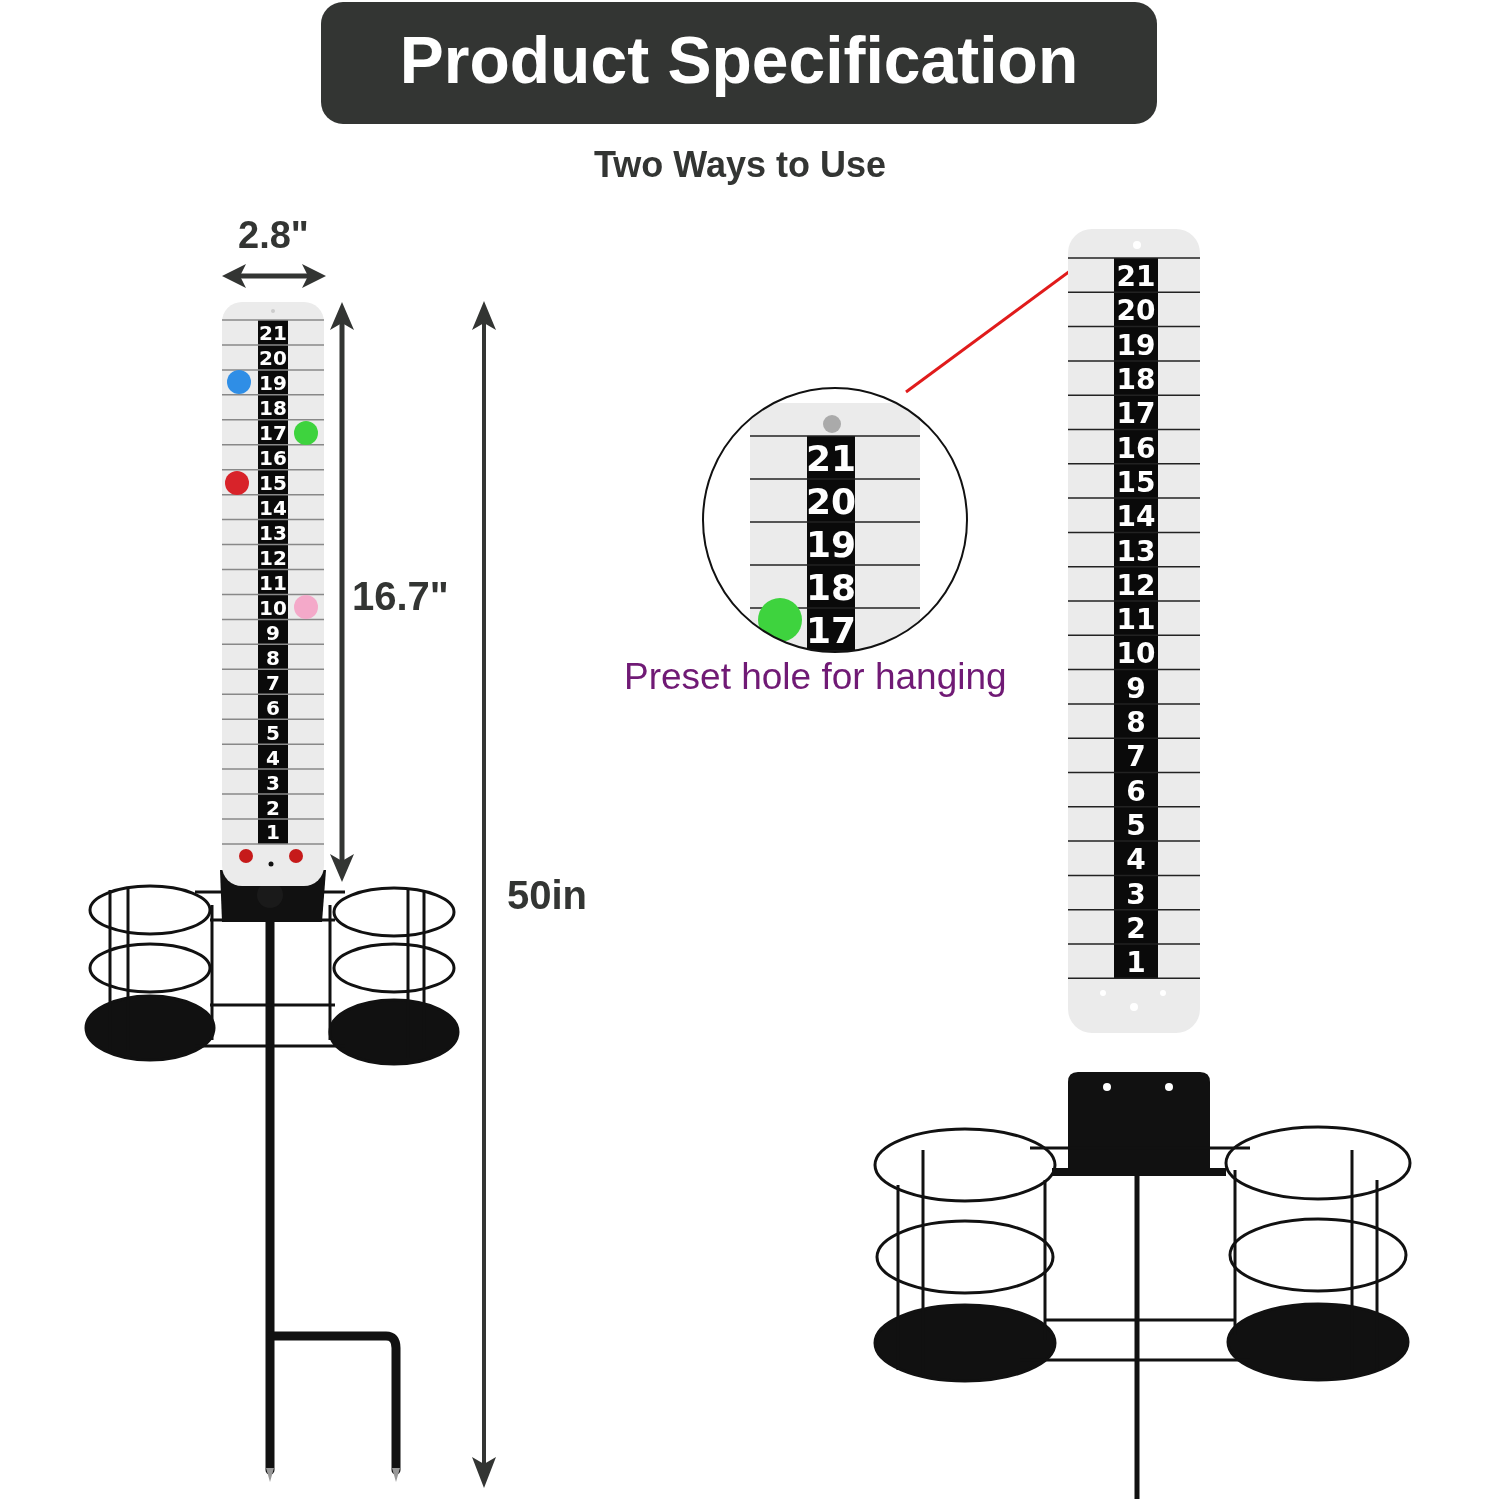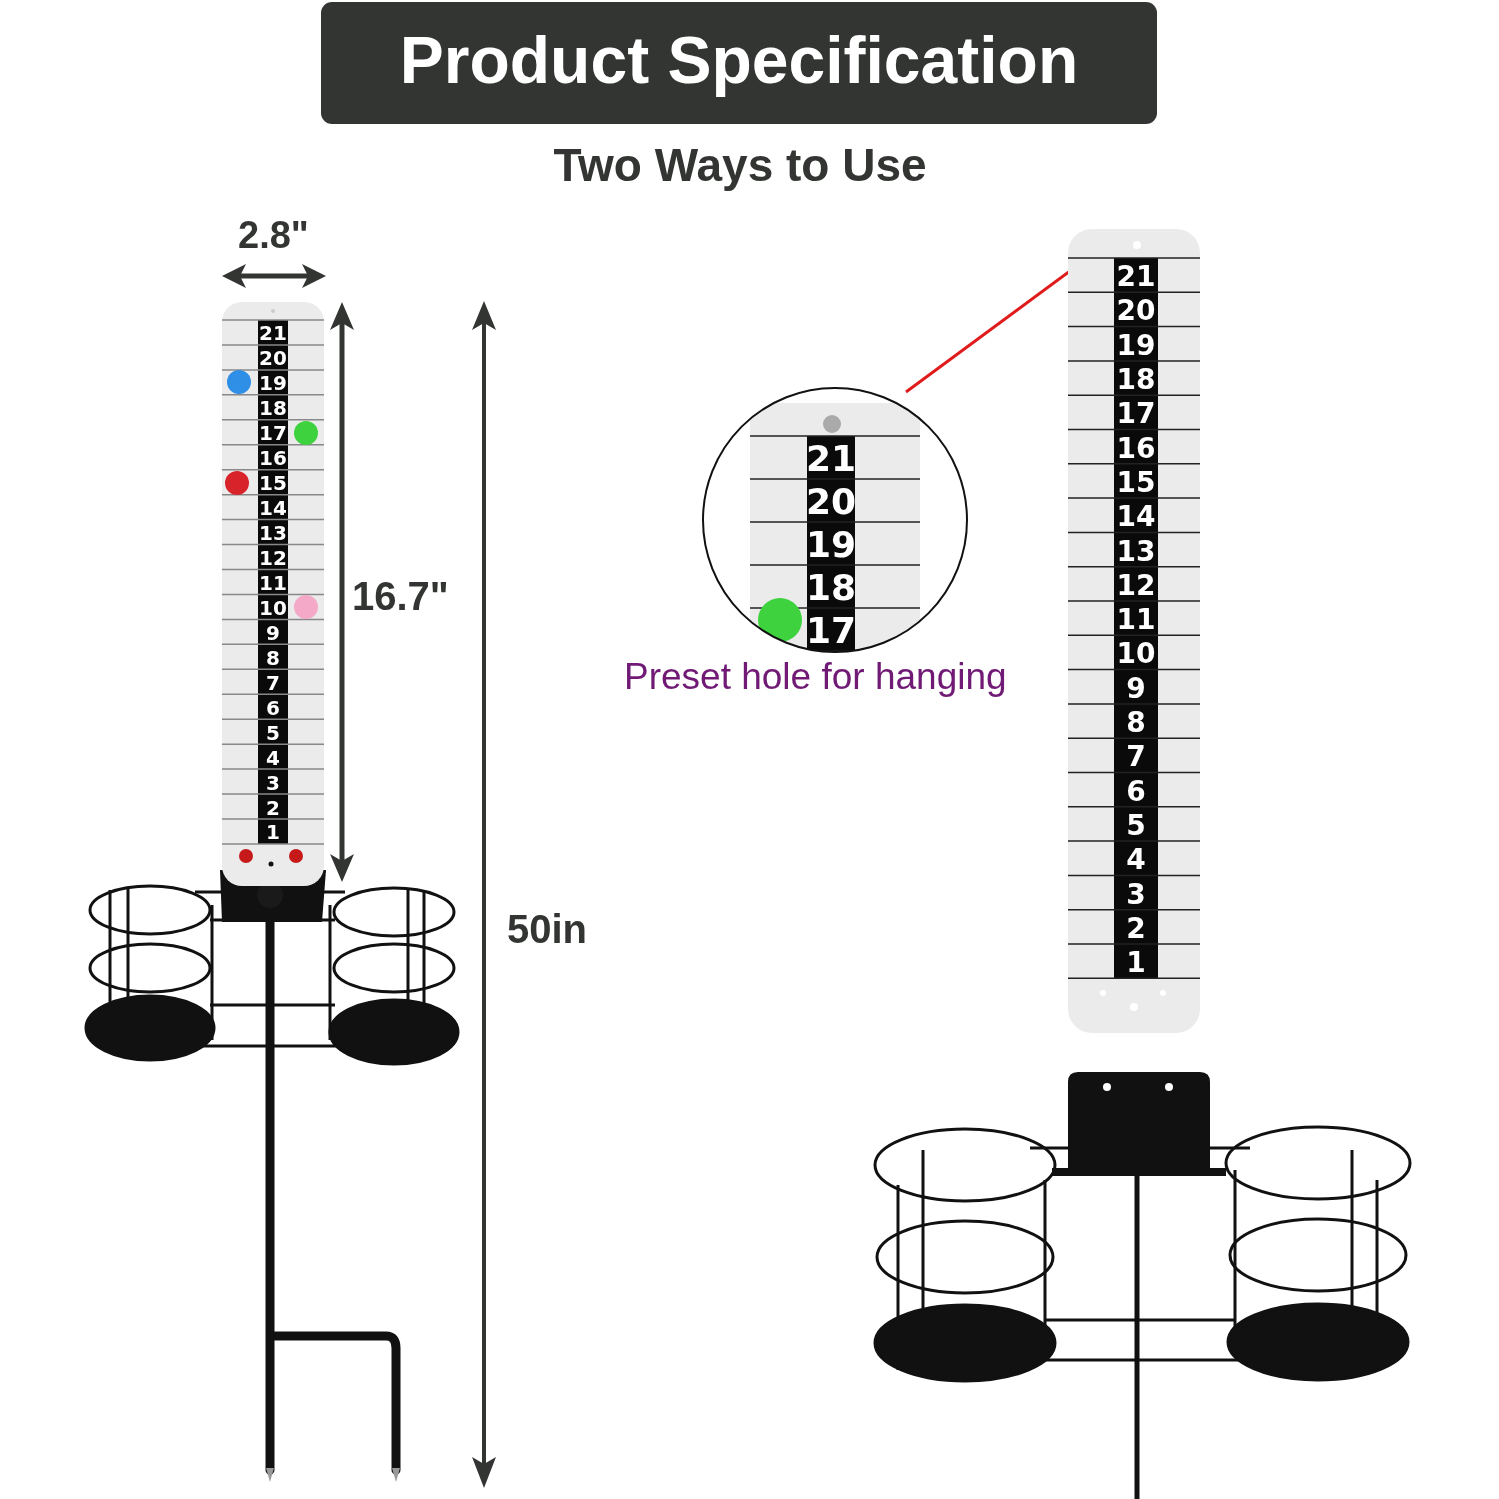--- a/index.html
+++ b/index.html
@@ -1,35 +1,35 @@
 <!DOCTYPE html>
 <html><head>
 <meta charset="utf-8">
 <style>
   html, body { margin:0; padding:0; background:#ffffff; }
   body { width:1499px; height:1499px; position:relative; overflow:hidden; font-family:"Liberation Sans", sans-serif; }
   .abs { position:absolute; }
-  .banner { left:321px; top:2px; width:836px; height:122px; background:#333533; border-radius:11px; }
+  .banner { left:321px; top:2px; width:836px; height:122px; background:#333533; border-radius:22px; }
   .banner-text { position:absolute; left:0; right:0; top:20px; text-align:center; color:#ffffff; font-weight:bold; font-size:66px; letter-spacing:0px; line-height:76px; }
-  .subtitle { left:320px; width:840px; top:135px; text-align:center; color:#333533; font-weight:bold; font-size:46px; line-height:60px; }
+  .subtitle { left:320px; width:840px; top:135px; text-align:center; color:#333533; font-weight:bold; font-size:36px; line-height:60px; }
   .dim { color:#333533; font-weight:bold; font-family:"Liberation Sans", sans-serif; }
   .caption { left:624px; top:656px; font-size:37px; color:#701a75; white-space:nowrap; }
   svg text { font-family:"DejaVu Sans", sans-serif; font-weight:bold; }
 </style>
 </head>
 <body>
 
 <div class="abs banner">
   <div class="banner-text">Product Specification</div>
 </div>
 <div class="abs subtitle">Two Ways to Use</div>
 
 <div class="abs dim" style="left:238px;top:214px;font-size:38px;">2.8"</div>
 <div class="abs dim" style="left:352px;top:574px;font-size:40px;">16.7"</div>
-<div class="abs dim" style="left:507px;top:907px;font-size:40px;">50in</div>
+<div class="abs dim" style="left:507px;top:873px;font-size:40px;">50in</div>
 <div class="abs caption">Preset hole for hanging</div>
 
 <svg class="abs" style="left:0;top:0;" width="760" height="1499">
   <defs>
     <marker id="ah" markerWidth="10" markerHeight="10" refX="5" refY="5" orient="auto-start-reverse" markerUnits="userSpaceOnUse">
       <path d="M0,0 L10,5 L0,10 L3,5 Z" fill="#333533"></path>
     </marker>
   </defs>
 
   <g>

